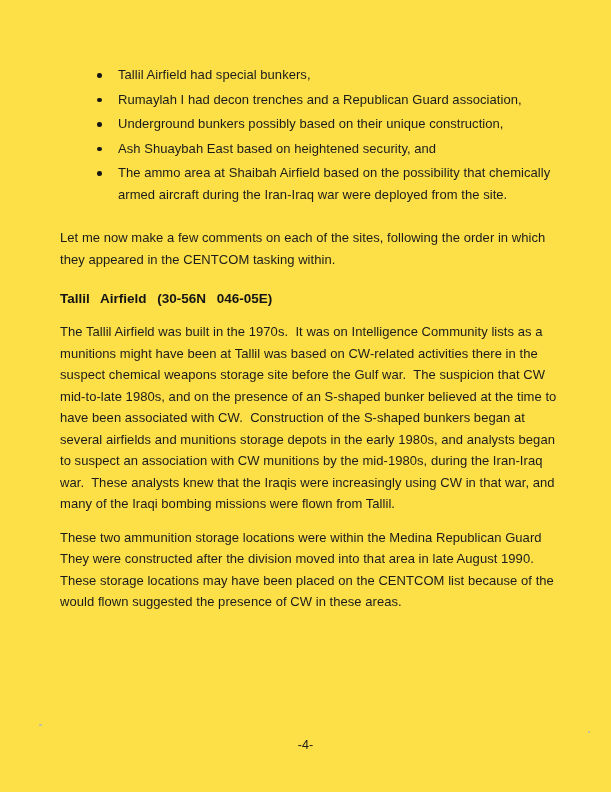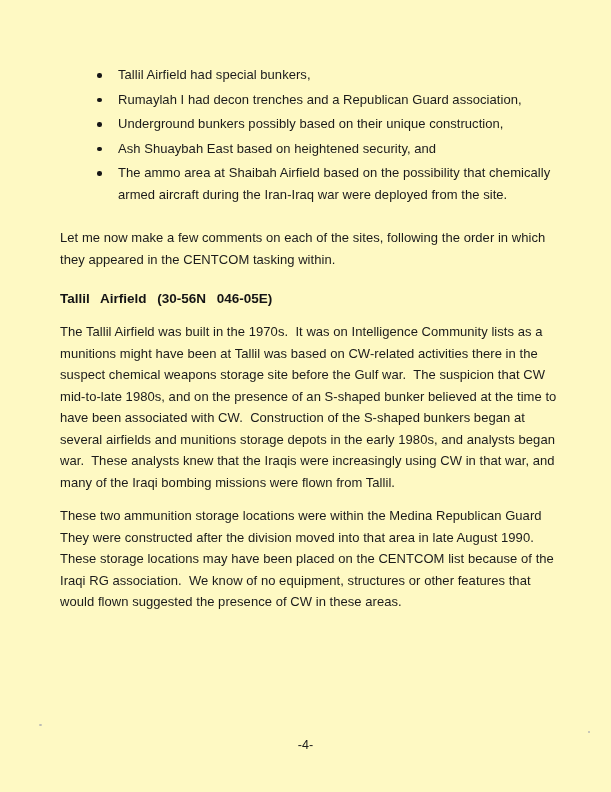--- a/index.html
+++ b/index.html
@@ -4,21 +4,21 @@
 <style>
   html, body {
     margin: 0;
     padding: 0;
     background: #ffffff;
   }
   .page {
     position: relative;
     width: 611px;
     height: 792px;
-    background: #fef9c3;
+    background: #fde047;
     overflow: hidden;
     font-family: "Liberation Sans", sans-serif;
     color: #1b1b1b;
   }
   .content {
     position: absolute;
     left: 60px;
     top: 64px;
     width: 505px;
   }
@@ -110,29 +110,29 @@
     </div>
 
     <div class="section-heading">Tallil Airfield (30-56N 046-05E)</div>
     <div class="section-body">
       <div class="line">The Tallil Airfield was built in the 1970s.  It was on Intelligence Community lists as a</div>
       <div class="line">munitions might have been at Tallil was based on CW-related activities there in the</div>
       <div class="line">suspect chemical weapons storage site before the Gulf war.  The suspicion that CW</div>
       <div class="line">mid-to-late 1980s, and on the presence of an S-shaped bunker believed at the time to</div>
       <div class="line">have been associated with CW.  Construction of the S-shaped bunkers began at</div>
       <div class="line">several airfields and munitions storage depots in the early 1980s, and analysts began</div>
+      <div class="line">to suspect an association with CW munitions by the mid-1980s, during the Iran-Iraq</div>
       <div class="line">war.  These analysts knew that the Iraqis were increasingly using CW in that war, and</div>
       <div class="line">many of the Iraqi bombing missions were flown from Tallil.</div>
     </div>
 
     <div class="section-body">
       <div class="line">These two ammunition storage locations were within the Medina Republican Guard</div>
       <div class="line">They were constructed after the division moved into that area in late August 1990.</div>
       <div class="line">These storage locations may have been placed on the CENTCOM list because of the</div>
-      <div class="line">Iraqi RG association.  We know of no equipment, structures or other features that</div>
       <div class="line">would flown suggested the presence of CW in these areas.</div>
     </div>
 
   </div>
 
   <div class="page-number">-4-</div>
 
   <div class="speck speck-left"></div>
   <div class="speck speck-right"></div>
 </div>

